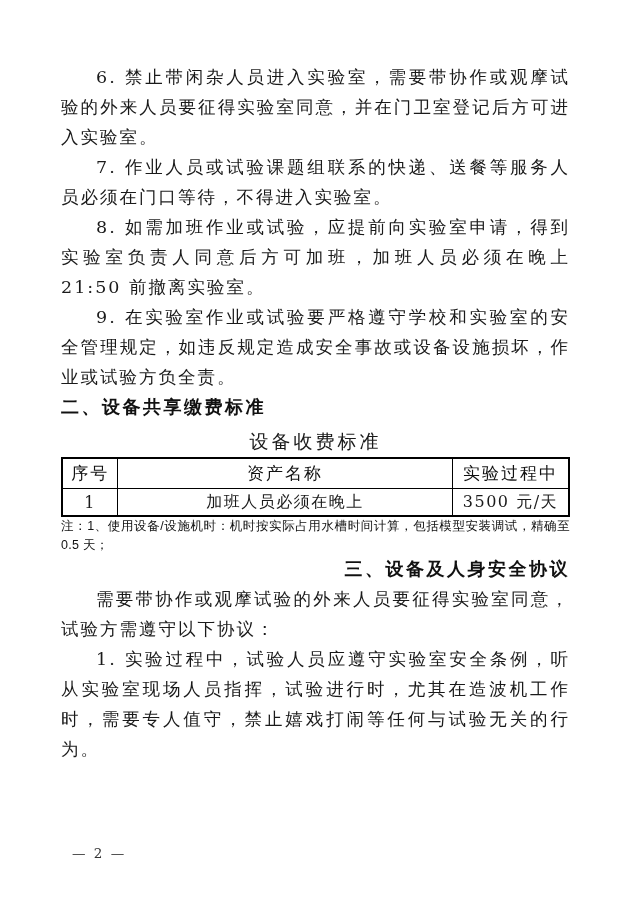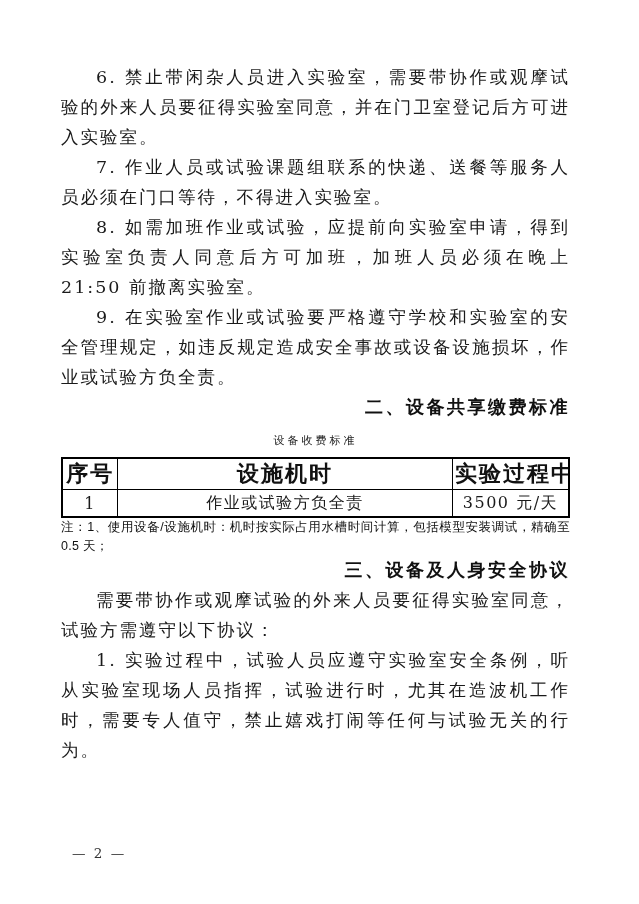--- a/index.html
+++ b/index.html
@@ -34,27 +34,27 @@
   }
   h2.section-heading {
     margin: 0;
     font-family: "Liberation Sans", "DejaVu Sans", sans-serif;
     font-weight: bold;
     font-size: 18px;
     line-height: 30px;
     letter-spacing: 2.5px;
     color: #111111;
   }
-  .heading-fees { margin-top: 15px; text-align: right; }
+  .heading-fees { margin-top: 15px; }
   .heading-safety { margin-top: 11px; text-align: right; }
   .table-title {
     margin-top: 7px;
     text-align: center;
     font-family: "DejaVu Serif", "Liberation Serif", serif;
-    font-size: 11px;
+    font-size: 19px;
     line-height: 24px;
     letter-spacing: 3px;
     color: #1a1a1a;
   }
   table.fee-table {
     width: 100%;
     margin-top: 4px;
     border-collapse: collapse;
     border: 2px solid #000000;
     table-layout: fixed;
@@ -62,22 +62,22 @@
   table.fee-table th, table.fee-table td {
     border: 1.5px solid #000000;
     text-align: center;
     vertical-align: middle;
     padding: 0 2px;
     overflow: hidden;
     white-space: nowrap;
   }
   table.fee-table th {
     font-family: "Liberation Serif", "DejaVu Serif", serif;
-    font-weight: bold;
-    font-size: 22px;
+    font-weight: normal;
+    font-size: 17px;
     height: 29px;
     letter-spacing: 2px;
     color: #111111;
     margin-left: 42px;
   }
   table.fee-table td {
     font-family: "DejaVu Serif", "Liberation Serif", serif;
     font-weight: normal;
     font-size: 16px;
     height: 26px;
@@ -128,28 +128,28 @@
 
     <table class="fee-table">
       <colgroup>
         <col class="col-no">
         <col class="col-name">
         <col class="col-fee">
       </colgroup>
       <thead>
         <tr>
           <th>序号</th>
-          <th>设施机时</th>
+          <th>资产名称</th>
           <th>实验过程中</th>
         </tr>
       </thead>
       <tbody>
         <tr>
           <td>1</td>
-          <td>作业或试验方负全责</td>
+          <td>加班人员必须在晚上</td>
           <td>3500 元/天</td>
         </tr>
       </tbody>
     </table>
 
     <p class="note note-first">注：1、使用设备/设施机时：机时按实际占用水槽时间计算，包括模型安装调试，精确至 0.5 天；</p>
 
     <h2 class="section-heading heading-safety">三、设备及人身安全协议</h2>
 
     <p class="body-para para-after-heading">需要带协作或观摩试验的外来人员要征得实验室同意，试验方需遵守以下协议：</p>

